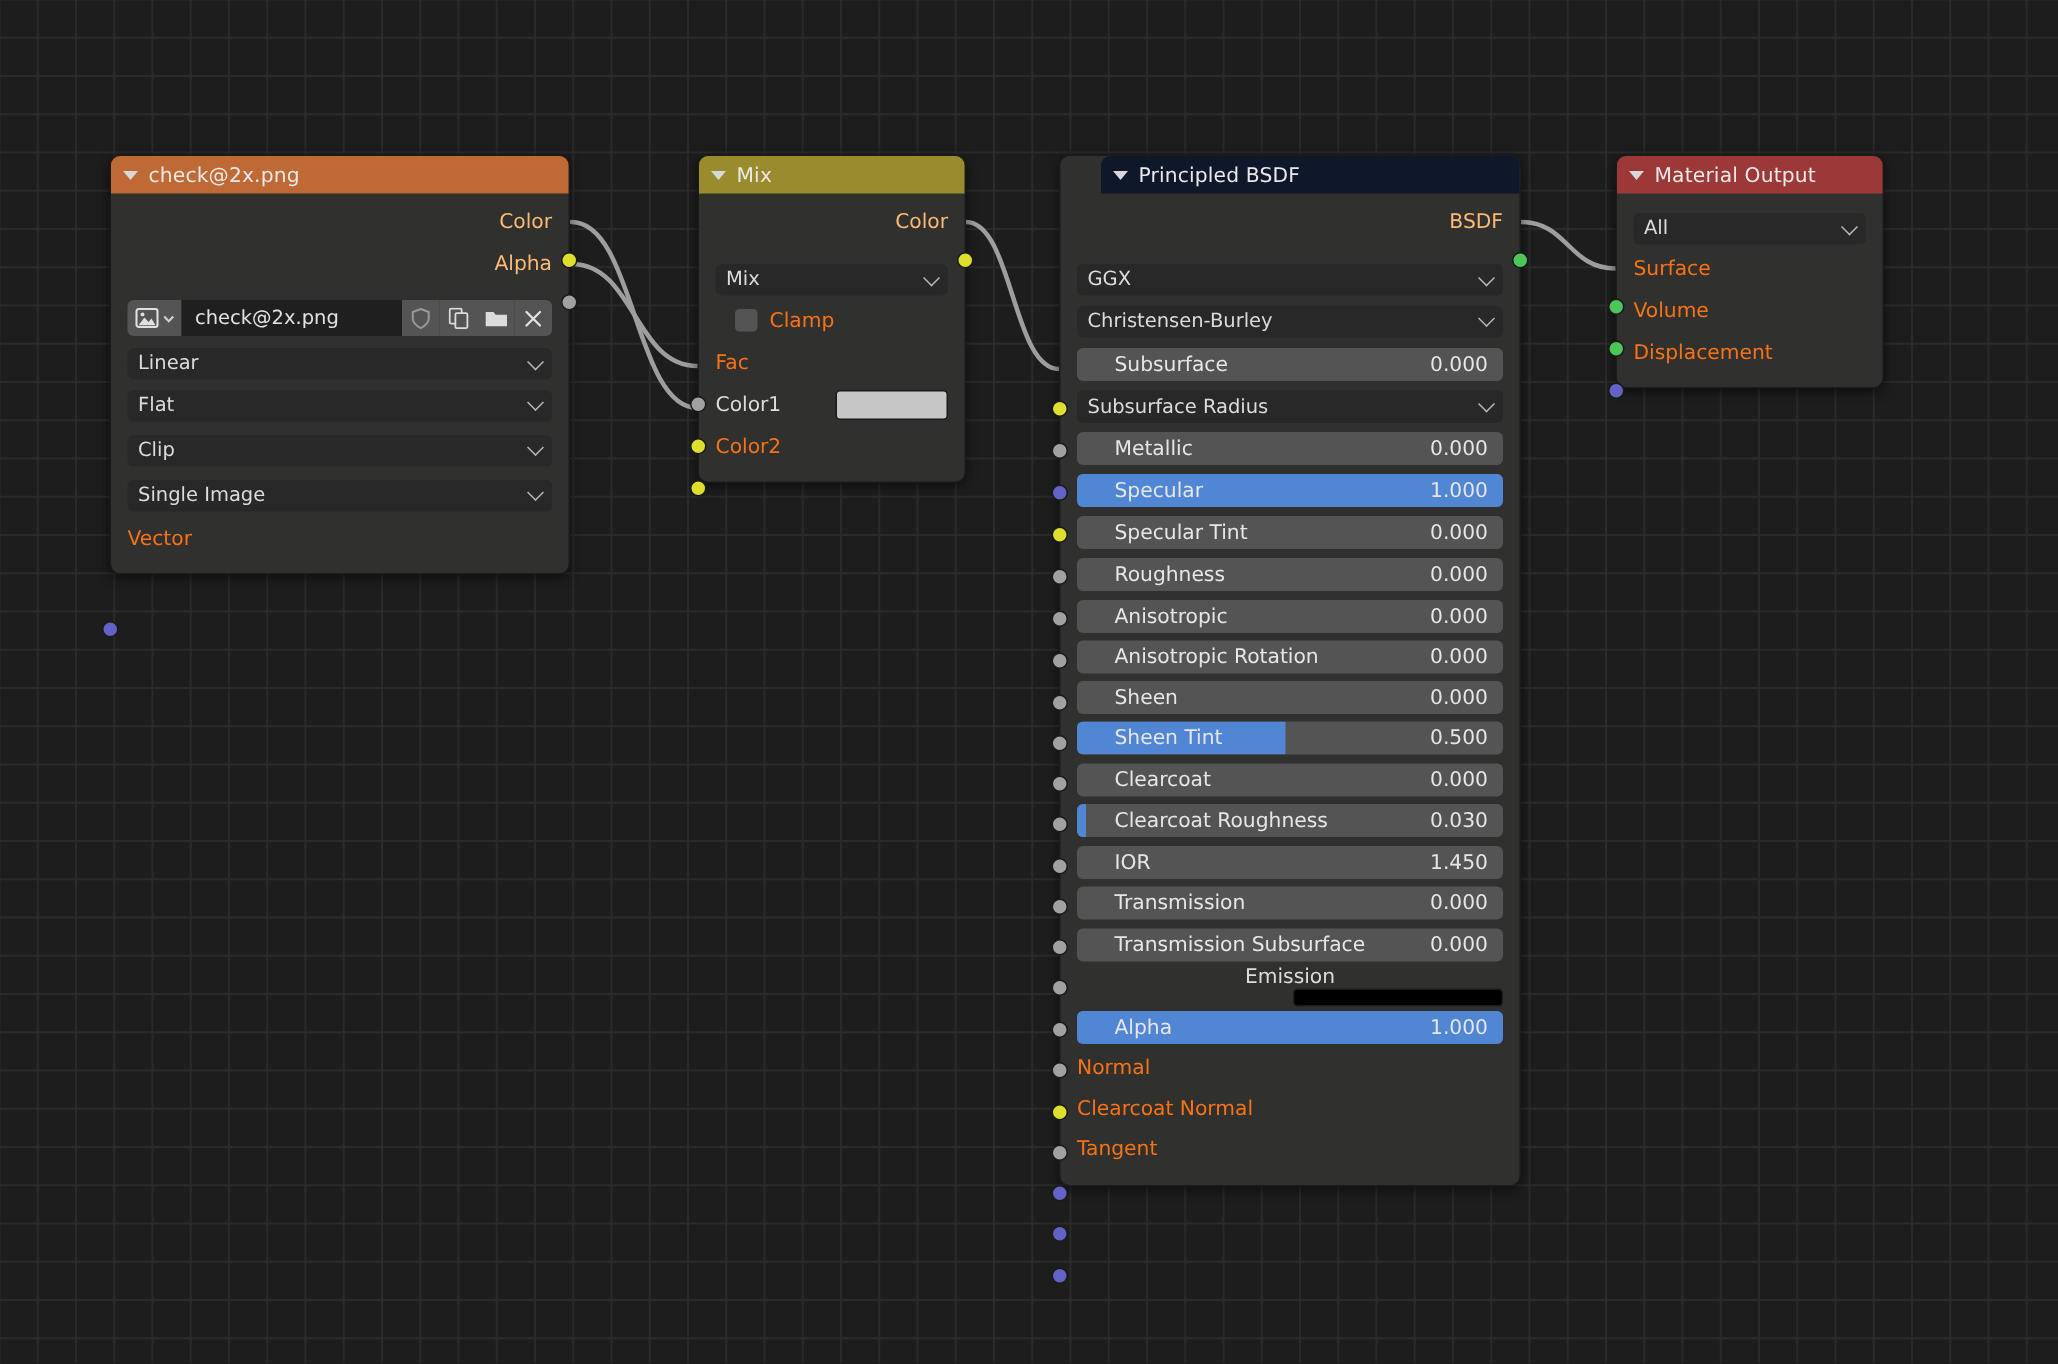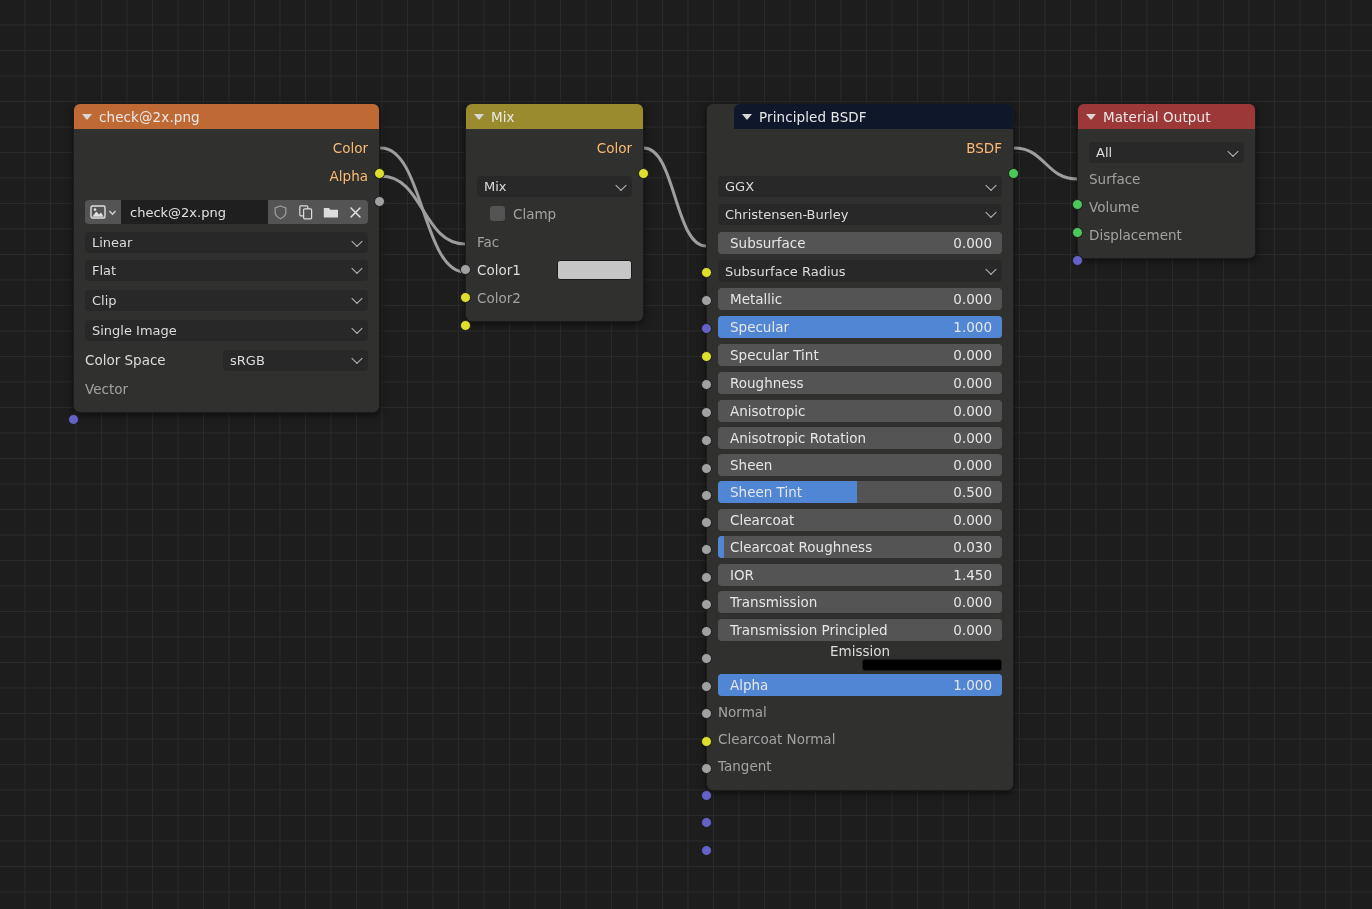--- a/index.html
+++ b/index.html
@@ -71,21 +71,21 @@
     height: 27px;
     margin: 0 11px;
     display:flex; align-items:center;
   }
   .out-label {
     position:relative; height:28px; margin:0 11px;
     display:flex; align-items:center; justify-content:flex-end;
     font-size:13.5px; color:#fdba74;
   }
   .in-label {
-    font-size: 13.5px; color: #a3a3a3;
+    font-size: 13.5px; color: #f97316;
   }
 
   
   .dd {
     width:100%; height:21px;
     background:#282828;
     border-radius:4px;
     display:flex; align-items:center;
     padding: 0 7px;
     font-size:13px; color:#dcdcdc;
@@ -108,20 +108,21 @@
     display:flex; align-items:center;
   }
   .slider .fill {
     position:absolute; left:0; top:0; bottom:0;
     background:#4772b3;
   }
   .slider .sname {
     position:relative; z-index:2;
     font-size:13.5px; color:#e6e6e6;
     padding-left:12px;
+    margin-left:13px;
   }
   .slider .sval {
     position:relative; z-index:2;
     margin-left:auto; padding-right:10px;
     font-size:13.5px; color:#e6e6e6;
   }
   .slider.full .fill { background:#5086d4; }
 
   
   .swatch {
@@ -251,29 +252,20 @@
           <span class="chev"></span>
         </div>
       </div>
       <div class="row" style="height:30px;">
         <div class="dd">
           <span>Single Image</span>
           <span class="chev"></span>
         </div>
       </div>
 
-      <div class="lblrow" style="height:30px;">
-        <span class="lbl">Color Space</span>
-        <div class="wid" style="width:145px;">
-          <div class="dd">
-            <span>sRGB</span>
-            <span class="chev"></span>
-          </div>
-        </div>
-      </div>
 
       <div class="sock purple" style="left:-6px; top:285px;"></div>
       <div class="row" style="height:28px;">
         <span class="in-label">Vector</span>
       </div>
 
     </div>
   </div>
 
   <div class="node" style="left:465px; top:103px; width:179px;">
@@ -472,21 +464,21 @@
           <span class="fill" style="width:0%"></span>
           <span class="sname">Transmission</span>
           <span class="sval">0.000</span>
         </div>
       </div>
 
       <div class="sock gray" style="left:-6px; top:579px;"></div>
       <div class="row" style="height:27px;">
         <div class="slider">
           <span class="fill" style="width:0%"></span>
-          <span class="sname">Transmission Principled</span>
+          <span class="sname">Transmission Subsurface</span>
           <span class="sval">0.000</span>
         </div>
       </div>
 
       <div class="sock yellow" style="left:-6px; top:607px;"></div>
       <div class="lblrow" style="height:28px;flex-direction:column;">
         <span class="lbl">Emission</span>
         <div class="wid swatch" style="width:140px; background:#000000;"></div>
       </div>
 

